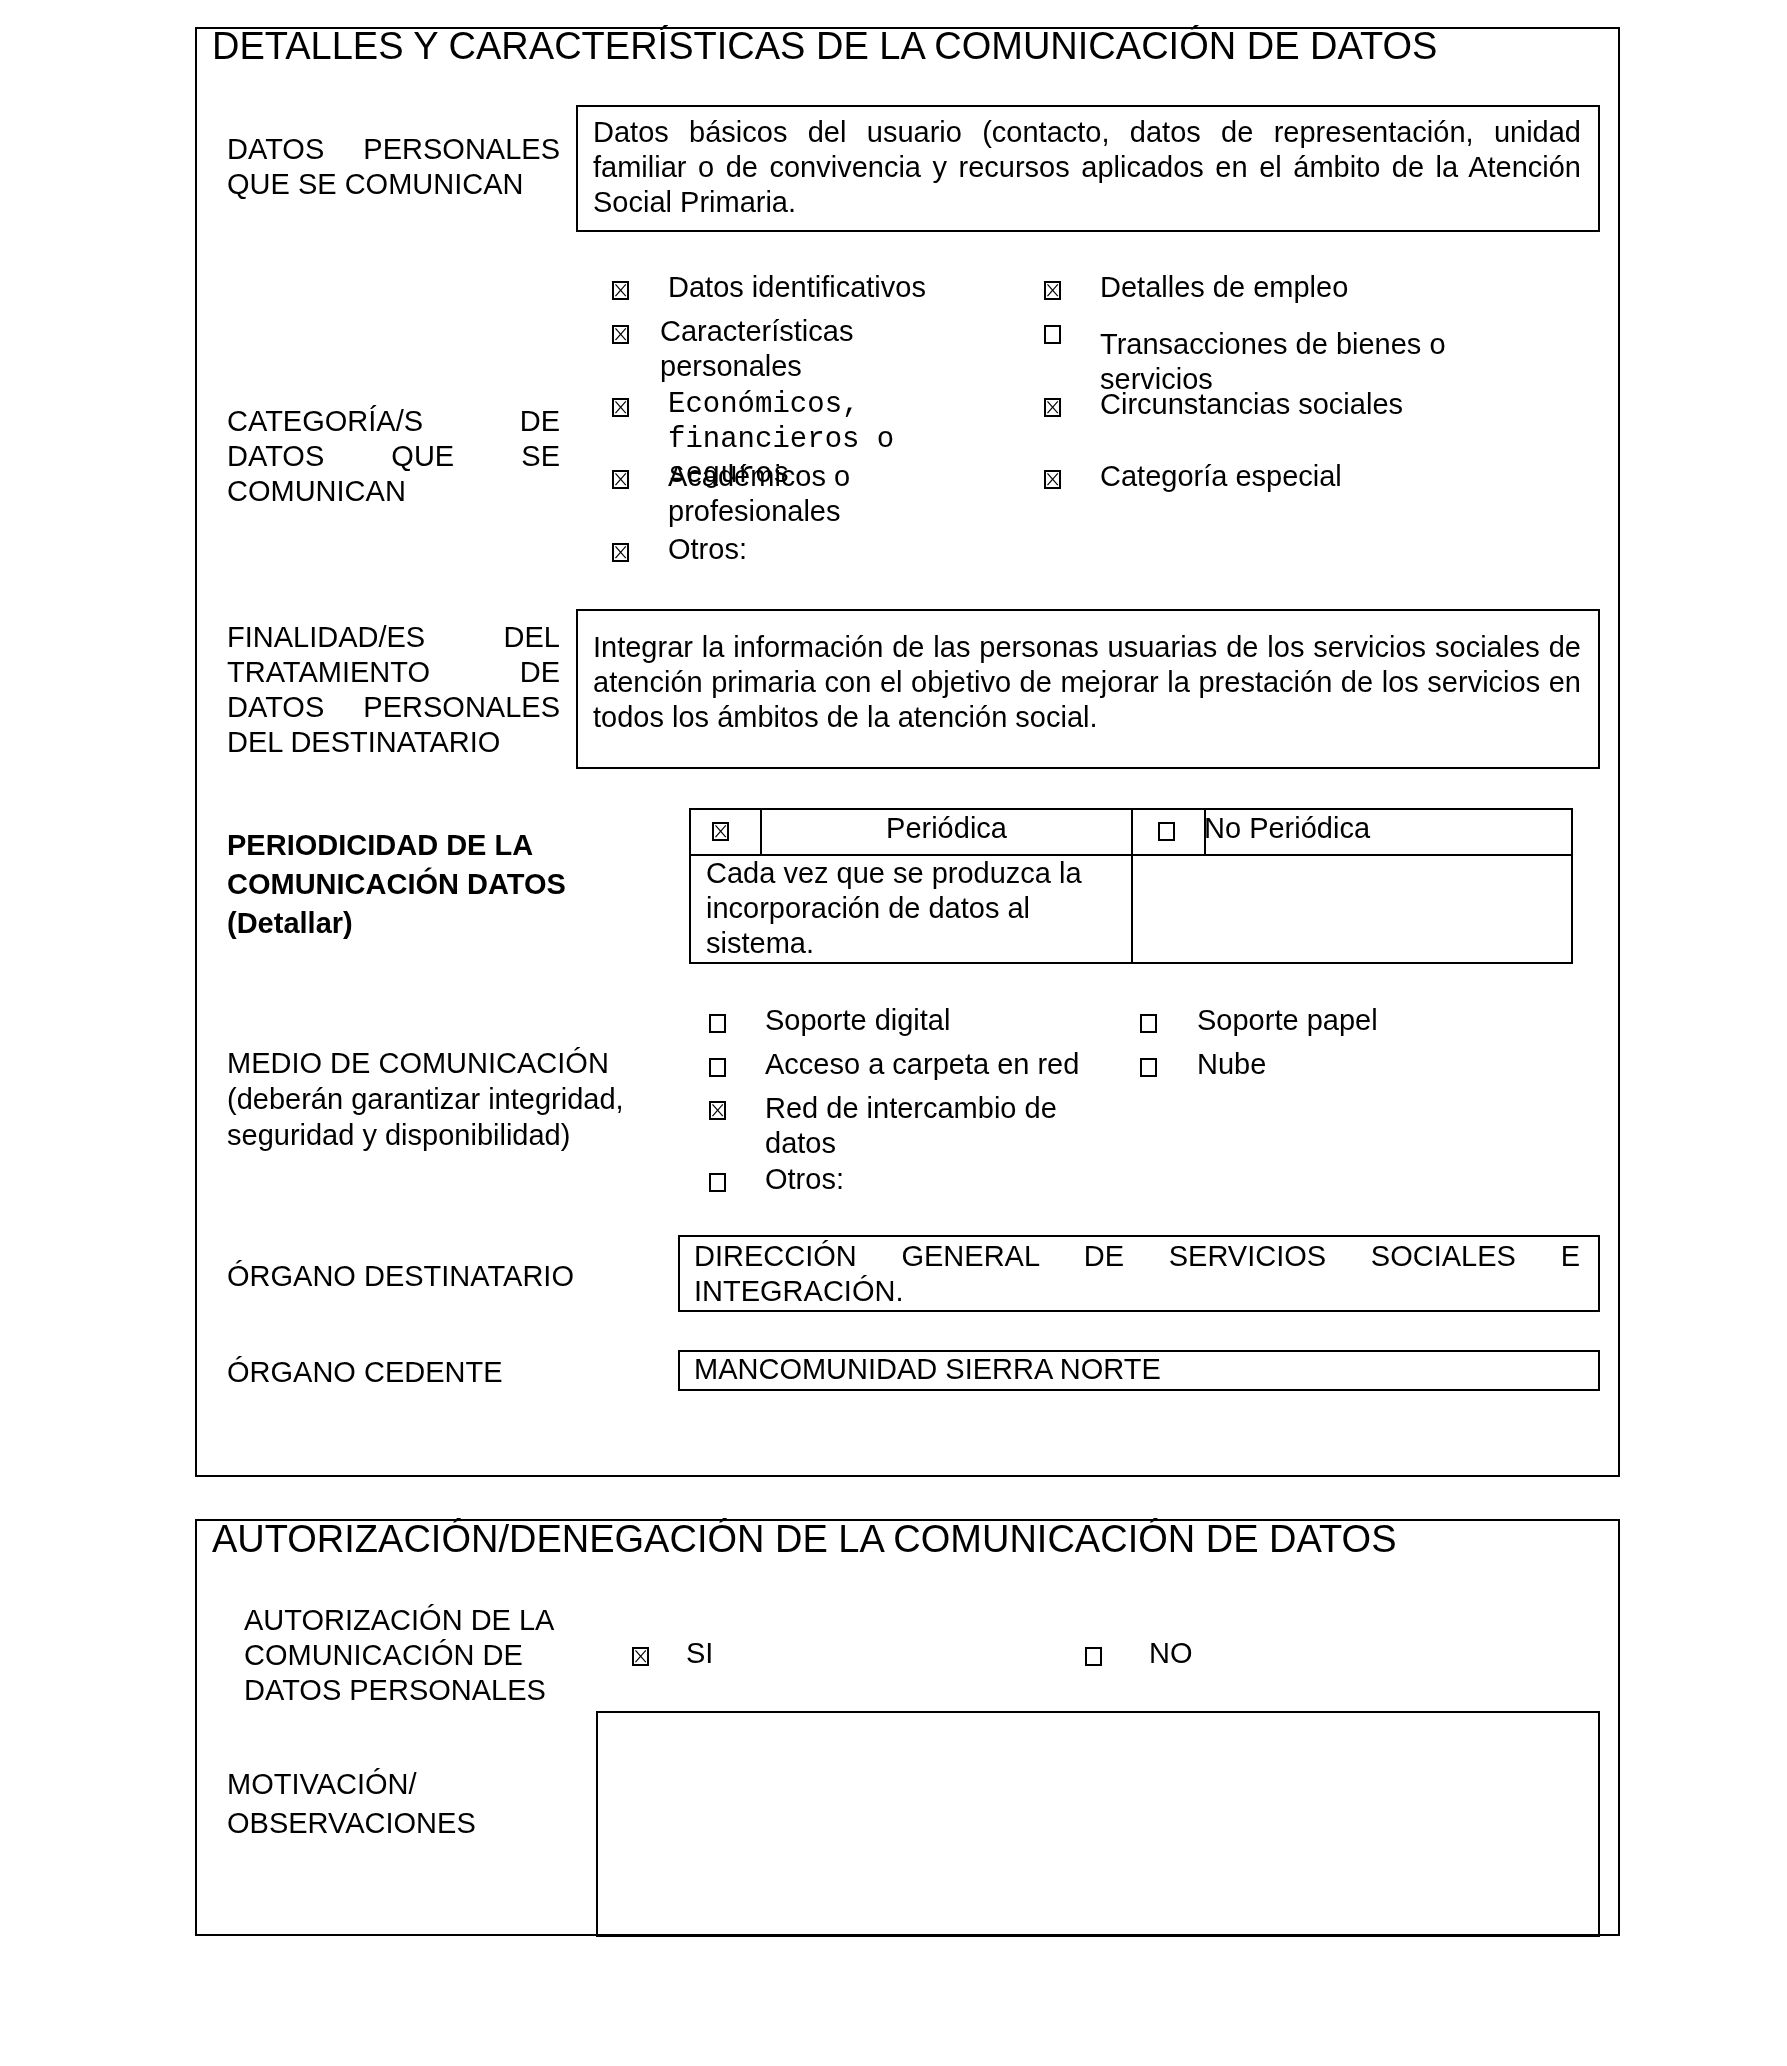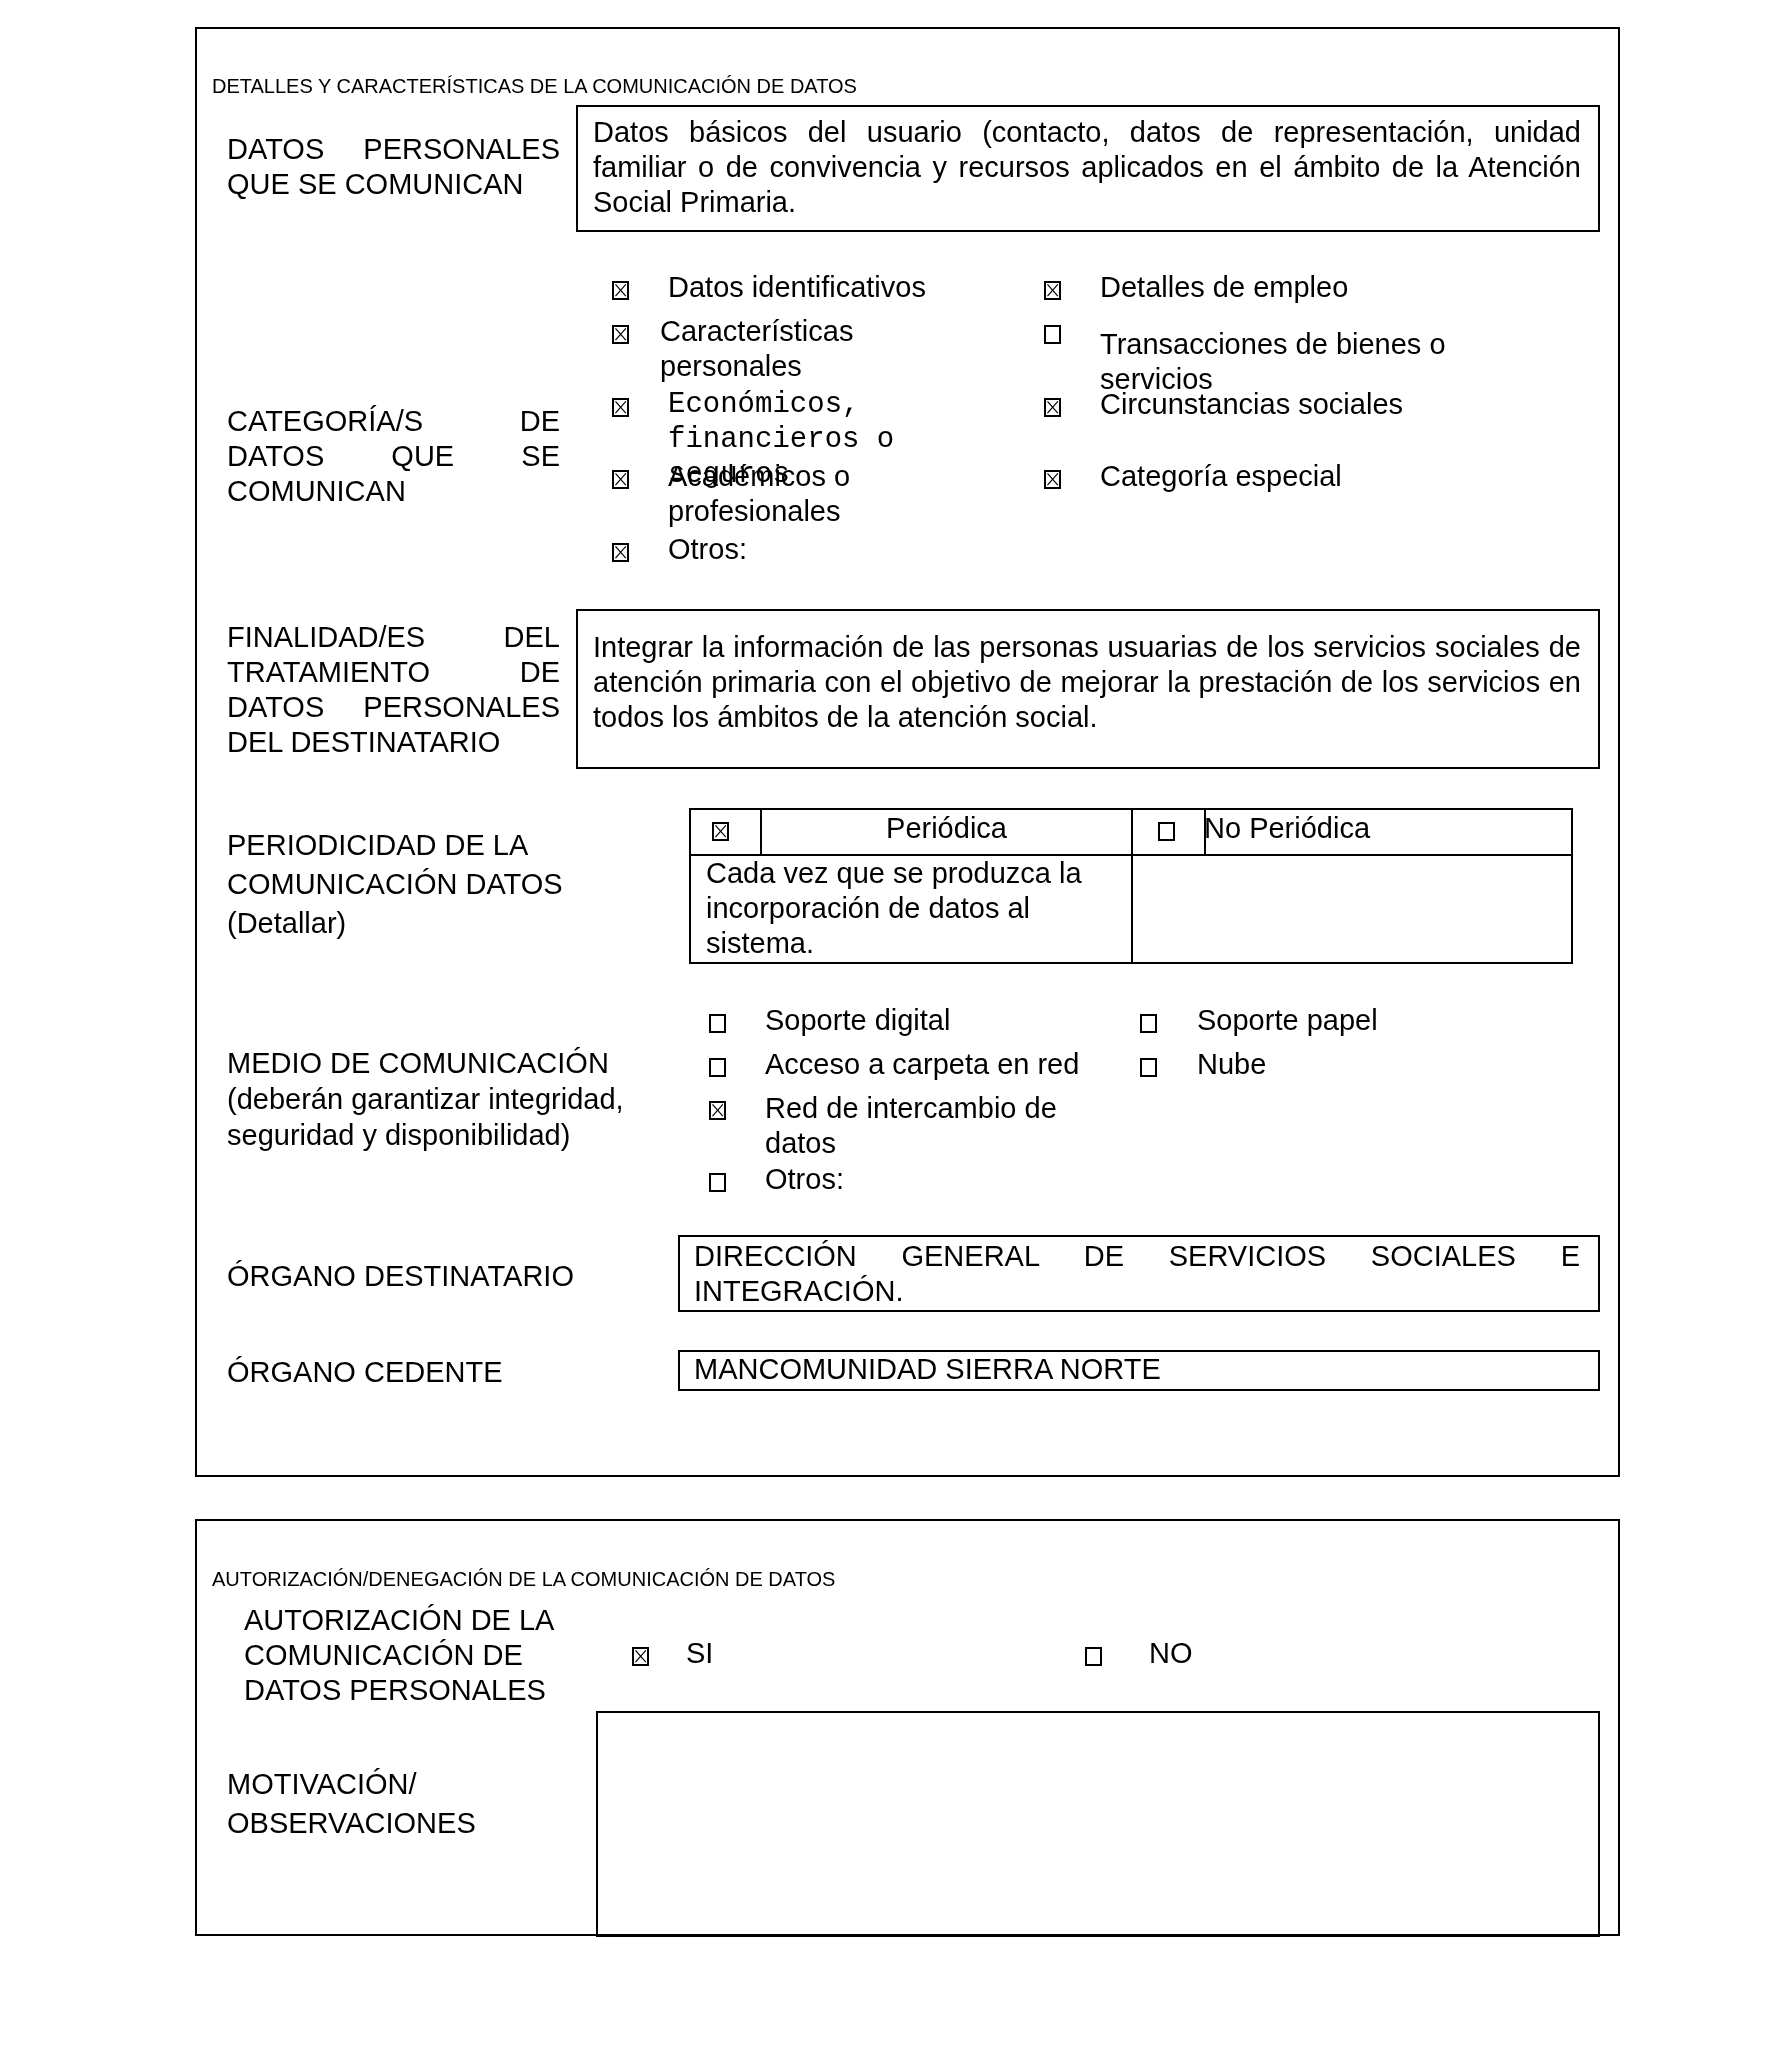--- a/index.html
+++ b/index.html
@@ -1,19 +1,19 @@
 <!DOCTYPE html>
 <html style="font-size:11.5px"><head>
 <meta charset="utf-8">
 <style>
   html, body { margin: 0; padding: 0; background: #ffffff; }
   body { width: 1787px; height: 2066px; position: relative; font-family: "Liberation Sans", sans-serif; color: #000; }
   .box { position: absolute; border: 2.2px solid #000; box-sizing: border-box; }
   .txt { position: absolute; font-size: 29px; line-height: 35px; white-space: nowrap; }
-  .title { font-size: 20px; margin-top: 40px; }
+  .title { font-size: 38px; }
   .just { white-space: normal; text-align: justify; text-align-last: justify; }
   .justp { white-space: normal; text-align: justify; }
   .cb { position: absolute; width: 17.3px; height: 18.7px; border: 2.2px solid #000; box-sizing: border-box; }
   .cb svg { position: absolute; left: 0; top: 0; width: 100%; height: 100%; }
   .cell { position: absolute; border: 2.2px solid #000; box-sizing: border-box; }
 </style>
 </head>
 <body>
 
 <div class="box" style="left:195px; top:27px; width:1425px; height:1450px;"></div>
@@ -103,21 +103,21 @@
 
 <div class="txt" style="left:227px; top:620px; width:333px;">
   <div class="just">FINALIDAD/ES DEL</div>
   <div class="just">TRATAMIENTO DE</div>
   <div class="just">DATOS PERSONALES</div>
   <div>DEL DESTINATARIO</div>
 </div>
 <div class="box" style="left:576px; top:609px; width:1024px; height:160px;"></div>
 <div class="txt justp" style="left:593px; top:630px; width:988px;">Integrar la información de las personas usuarias de los servicios sociales de atención primaria con el objetivo de mejorar la prestación de los servicios en todos los ámbitos de la atención social.</div>
 
-<div class="txt" style="left:227px; top:826px; line-height:39px;">
+<div class="txt" style="left:227px; top:826px; line-height:39px;font-weight:bold;">
   <div>PERIODICIDAD DE LA</div>
   <div>COMUNICACIÓN DATOS</div>
   <div>(Detallar)</div>
 </div>
 <div>
   <div class="cell" style="left:689px; top:808px; width:73px; height:48px;"></div>
   <div class="cell" style="left:760px; top:808px; width:373px; height:48px;"></div>
   <div class="cell" style="left:1131px; top:808px; width:75px; height:48px;"></div>
   <div class="cell" style="left:1204px; top:808px; width:369px; height:48px;"></div>
   <div class="cell" style="left:689px; top:854px; width:444px; height:110px;"></div>

